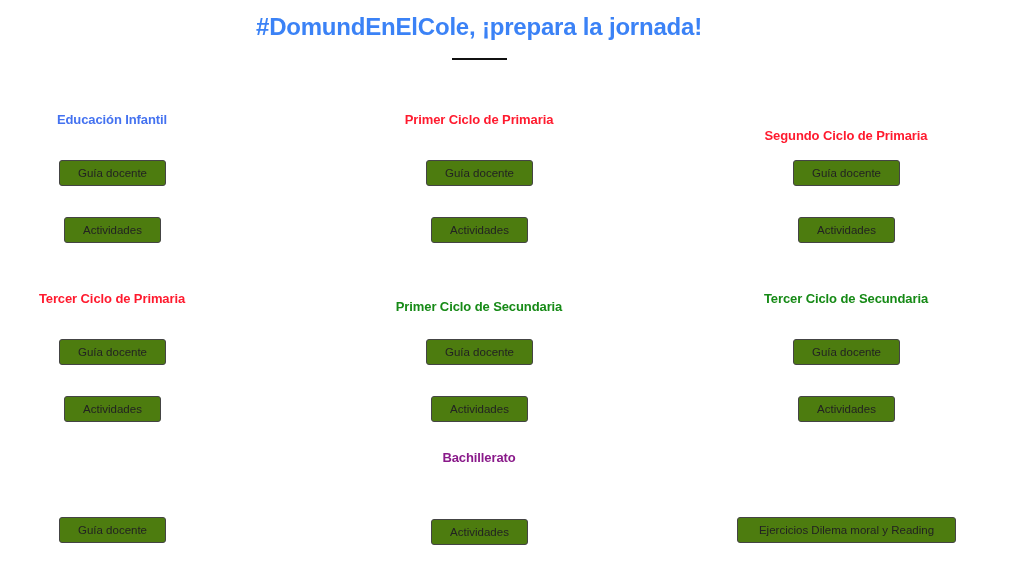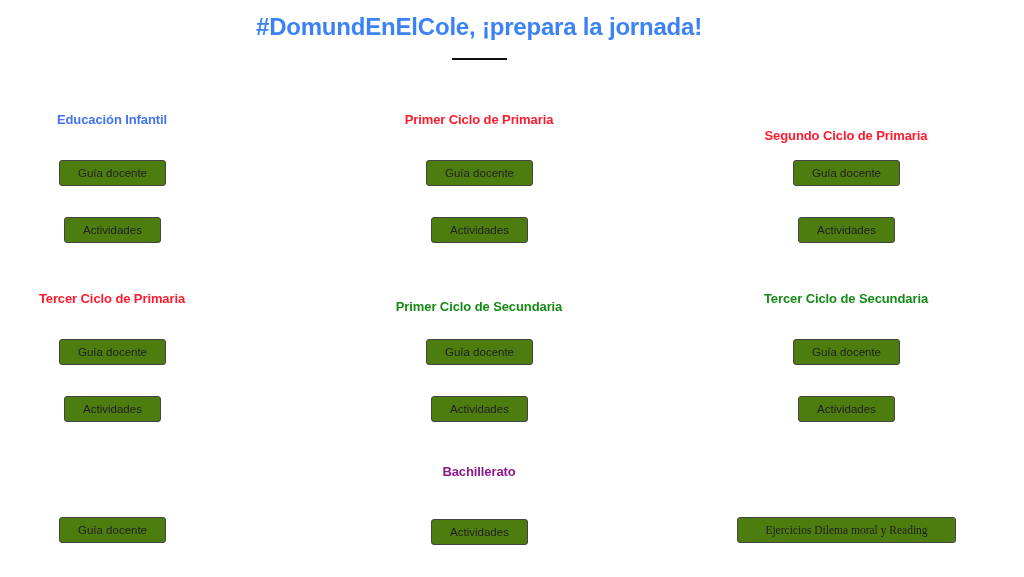--- a/index.html
+++ b/index.html
@@ -57,16 +57,16 @@
 <div class="btn btn-act" style="left:64px; top:396px;">Actividades</div>
 
 <div class="heading" style="left:479px; top:291px; color:#168a16;margin-top:8px;">Primer Ciclo de Secundaria</div>
 <div class="btn btn-guia" style="left:426px; top:339px;">Guía docente</div>
 <div class="btn btn-act" style="left:431px; top:396px;">Actividades</div>
 
 <div class="heading" style="left:846px; top:291px; color:#168a16;">Tercer Ciclo de Secundaria</div>
 <div class="btn btn-guia" style="left:793px; top:339px;">Guía docente</div>
 <div class="btn btn-act" style="left:798px; top:396px;">Actividades</div>
 
-<div class="heading" style="left:479px; top:464px; color:#8a1a8a;">Bachillerato</div>
+<div class="heading" style="left:479px; top:450px; color:#8a1a8a;">Bachillerato</div>
 <div class="btn btn-guia" style="left:59px; top:517px;">Guía docente</div>
 <div class="btn btn-act" style="left:431px; top:519px;">Actividades</div>
-<div class="btn btn-wide" style="left:737px; top:517px;font-family:Liberation Serif, serif;">Ejercicios Dilema moral y Reading</div>
+<div class="btn btn-wide" style="left:737px; top:517px;">Ejercicios Dilema moral y Reading</div>
 
 </body></html>

